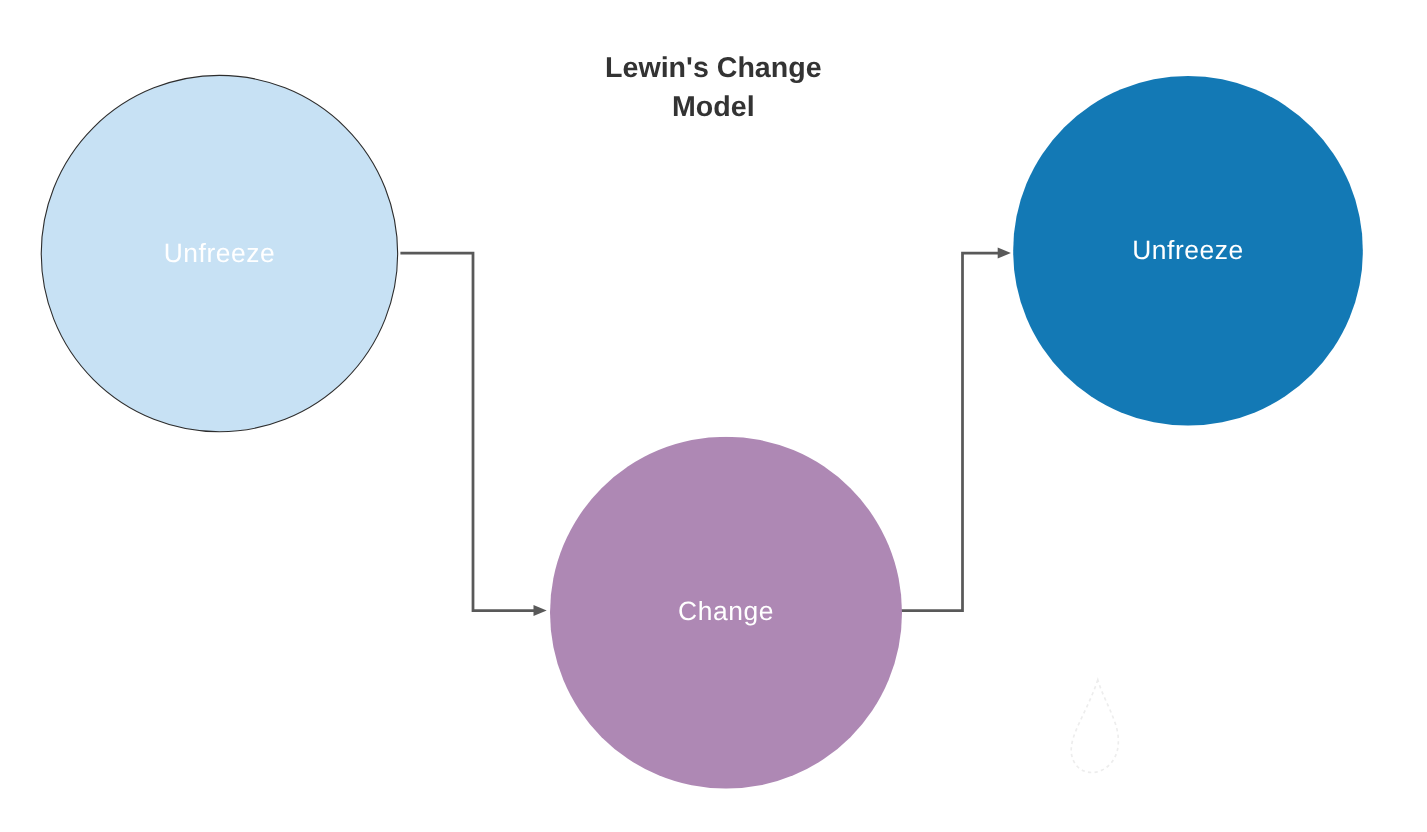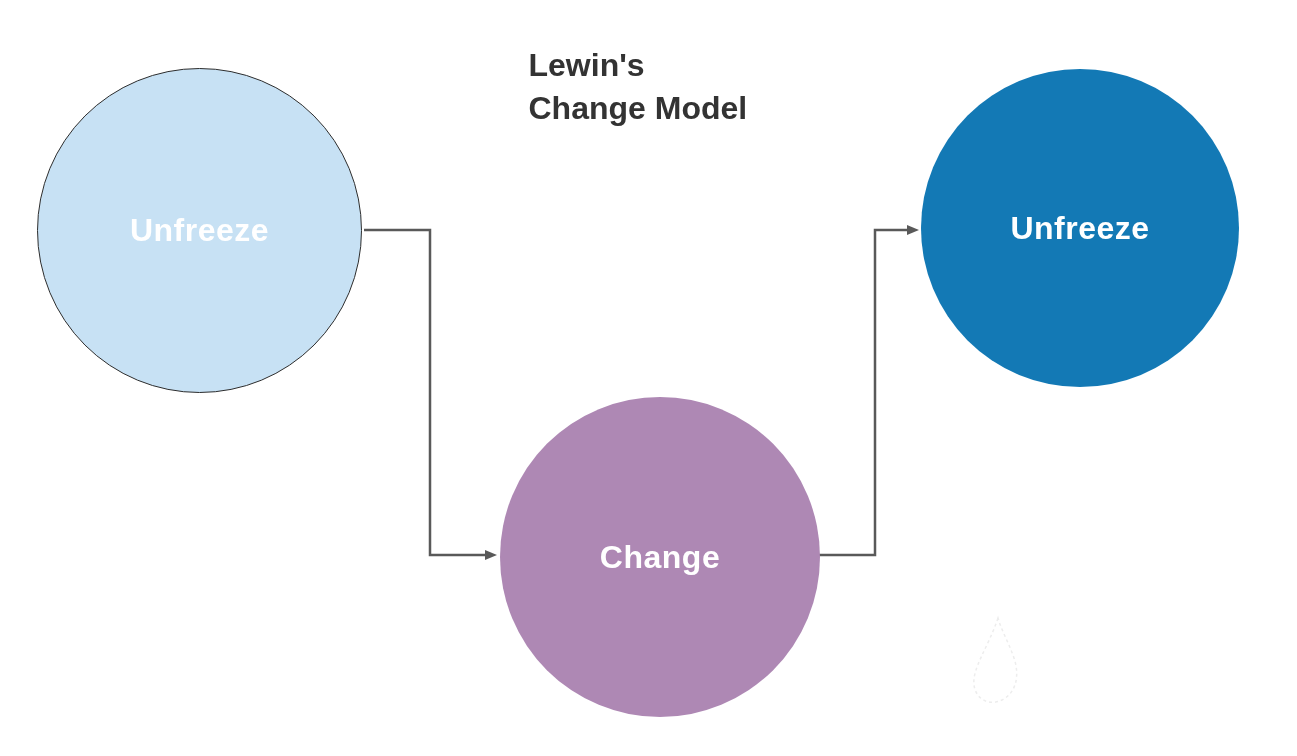--- a/index.html
+++ b/index.html
@@ -12,38 +12,38 @@
     height: 756px;
     background: #ffffff;
   }
 
   .diagram-title {
     position: absolute;
     top: 44px;
     left: 50%;
     transform: translateX(-50%);
     width: 240px;
-    text-align: left;
-    font-size: 32px;
+    text-align: center;
+    font-size: 26px;
     font-weight: bold;
     line-height: 1.35;
   }
 
   .node {
     position: absolute;
     border-radius: 50%;
     border: 1px solid transparent;
     display: flex;
     align-items: center;
     justify-content: center;
   }
 
   .node-label {
-    font-weight: bold;
-    font-size: 32px;
+    font-weight: normal;
+    font-size: 24px;
     letter-spacing: 0.5px;
     text-align: center;
   }
 
   .node-unfreeze { left: 37px;  top: 68px;  width: 325px; height: 325px; }
   .node-change   { left: 500px; top: 397px; width: 320px; height: 320px; }
   .node-refreeze { left: 921px; top: 69px;  width: 318px; height: 318px; }
 
   .connector-layer, .watermark-layer {
     position: absolute;

